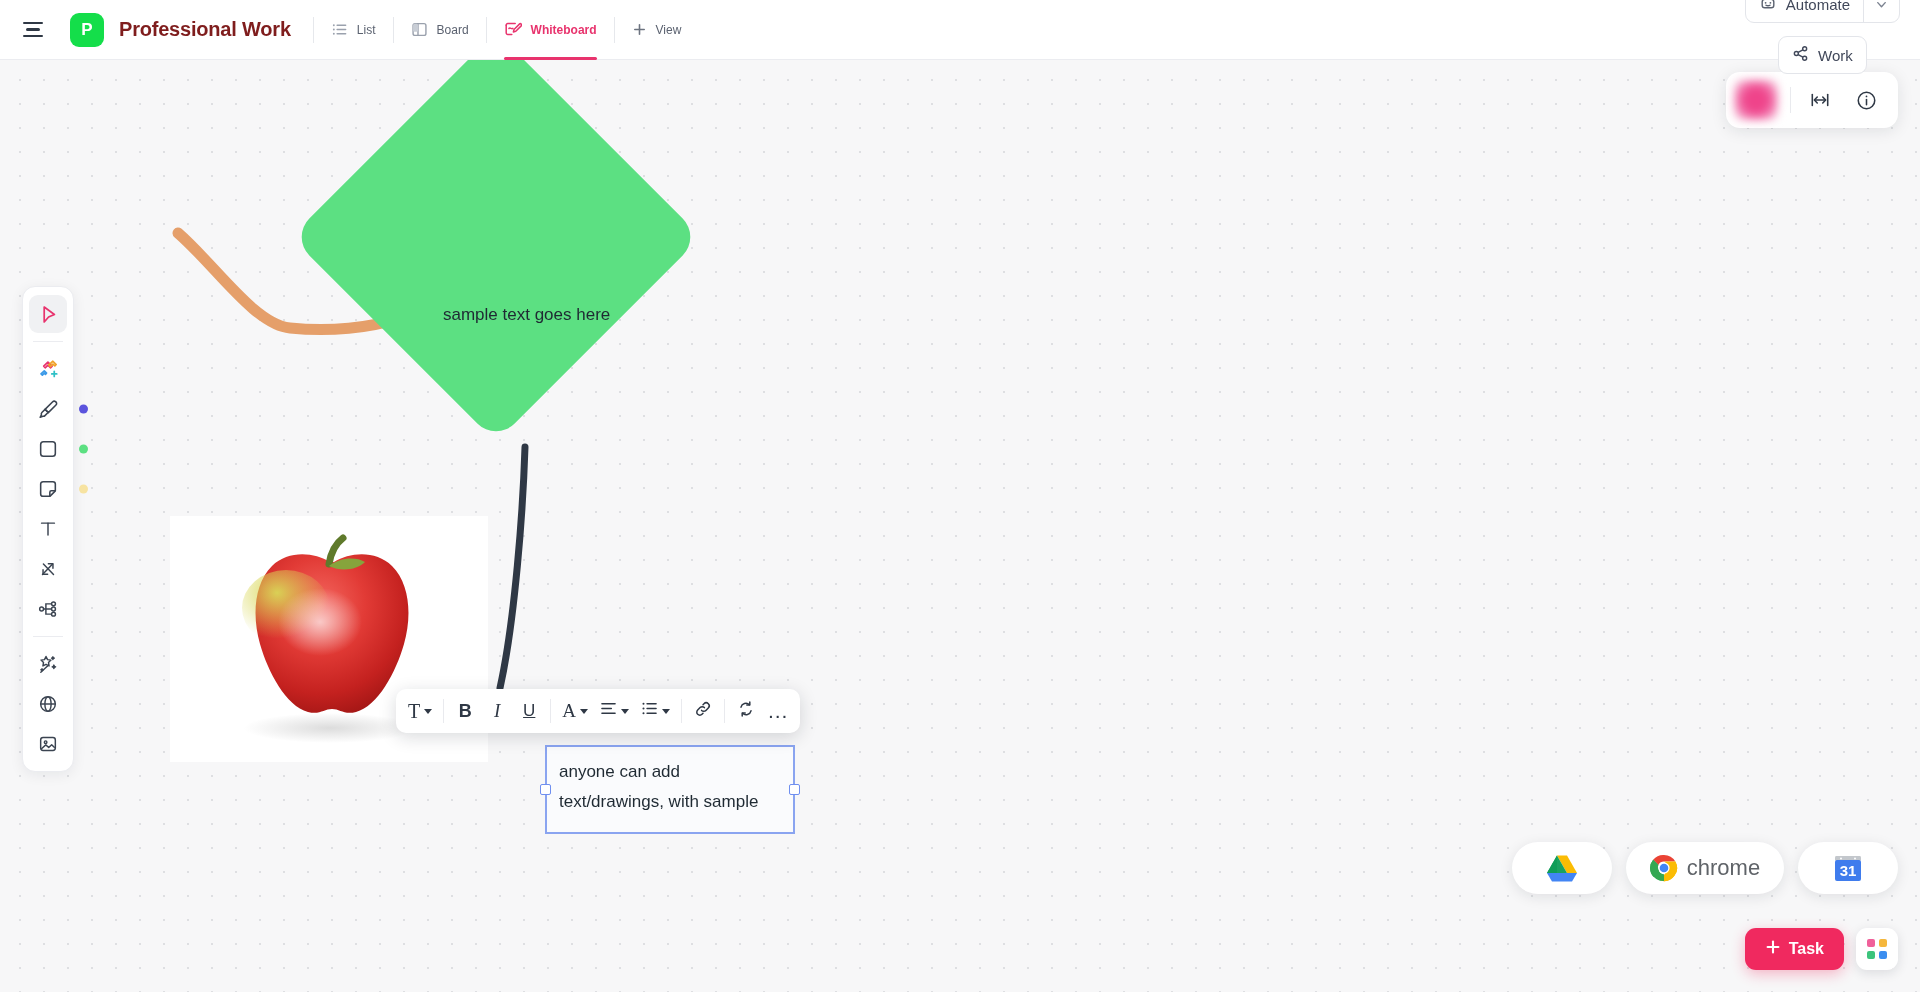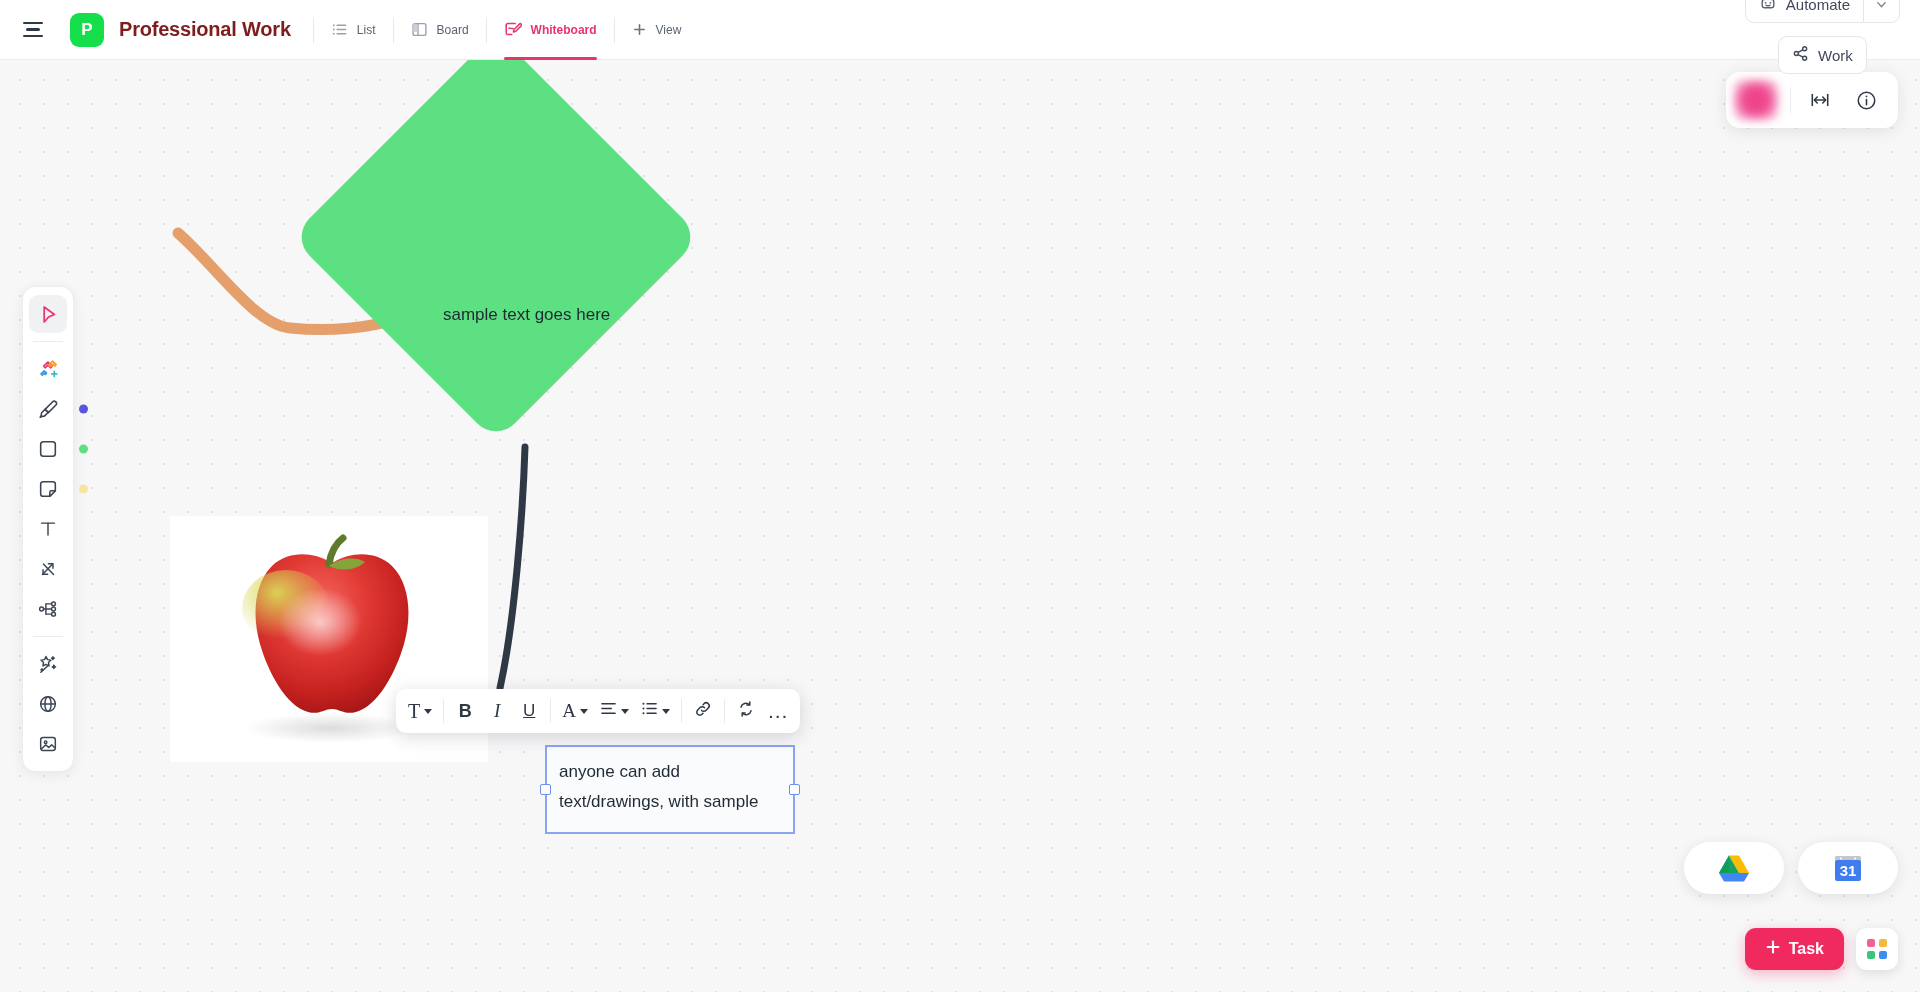--- a/index.html
+++ b/index.html
@@ -508,20 +508,34 @@
   <div id="dock">
     <div class="pill" style="width:100px">
       <svg width="32" height="29" viewBox="0 0 32 29">
         <polygon points="11,1.5 21,1.5 31,19 21,19" fill="#fbbc04"></polygon>
         <polygon points="11,1.5 21,19 11,19 1,19" fill="#1aa260" transform="translate(0,0)"></polygon>
         <polygon points="1,19 11,19 6,27.5" fill="#1aa260" opacity="0"></polygon>
         <polygon points="1,19 31,19 26,27.5 6,27.5" fill="#4285f4"></polygon>
         <polygon points="11,1.5 1,19 11,19" fill="#0f9d58"></polygon>
       </svg>
     </div>
+    <div class="pill" style="width:158px">
+      <svg width="28" height="28" viewBox="0 0 28 28">
+        <circle cx="14" cy="14" r="13" fill="#fff"></circle>
+        <path d="M14 1a13 13 0 0 1 11.3 6.6H14a6.4 6.4 0 0 0-5.6 3.3L3.2 5.7A13 13 0 0 1 14 1z" fill="#ea4335"></path>
+        <path d="M3.2 5.7l5.2 5.2a6.4 6.4 0 0 0 .3 5.9L3.5 23A13 13 0 0 1 3.2 5.7z" fill="#34a853" transform="translate(0,0)"></path>
+        <path d="M1 14a13 13 0 0 1 2.2-8.3l5.2 9A6.4 6.4 0 0 0 14 20.4L11 26.7A13 13 0 0 1 1 14z" fill="#34a853"></path>
+        <path d="M25.3 7.6A13 13 0 0 1 11 26.7l5.6-9.7A6.4 6.4 0 0 0 14 7.6z" fill="#fbbc04"></path>
+        <path d="M25.3 7.6A13 13 0 0 1 11 26.7l5.6-9.7A6.4 6.4 0 0 0 20.4 14a6.4 6.4 0 0 0-.9-3.3z" fill="#fbbc04"></path>
+        <path d="M14 26.9A13 13 0 0 1 3.2 5.7l5.2 5.2A6.4 6.4 0 0 0 14 20.4z" fill="#34a853"></path>
+        <circle cx="14" cy="14" r="5.6" fill="#fff"></circle>
+        <circle cx="14" cy="14" r="4.3" fill="#4285f4"></circle>
+      </svg>
+      <span style="font-size:22px;color:#5f6368;">chrome</span>
+    </div>
     <div class="pill" style="width:100px">
       <svg width="32" height="32" viewBox="0 0 32 32">
         <rect x="3" y="4" width="26" height="5" rx="1.4" fill="#c3c7cc"></rect>
         <circle cx="9" cy="6.5" r="1" fill="#fff"></circle>
           <circle cx="23" cy="6.5" r="1" fill="#fff"></circle>
         <rect x="3" y="8" width="26" height="21" rx="2" fill="#3f7ced"></rect>
         <text x="16" y="24" font-family="Liberation Sans, sans-serif" font-size="15" font-weight="bold" fill="#ffffff" text-anchor="middle">31</text>
       </svg>
     </div>
   </div>

